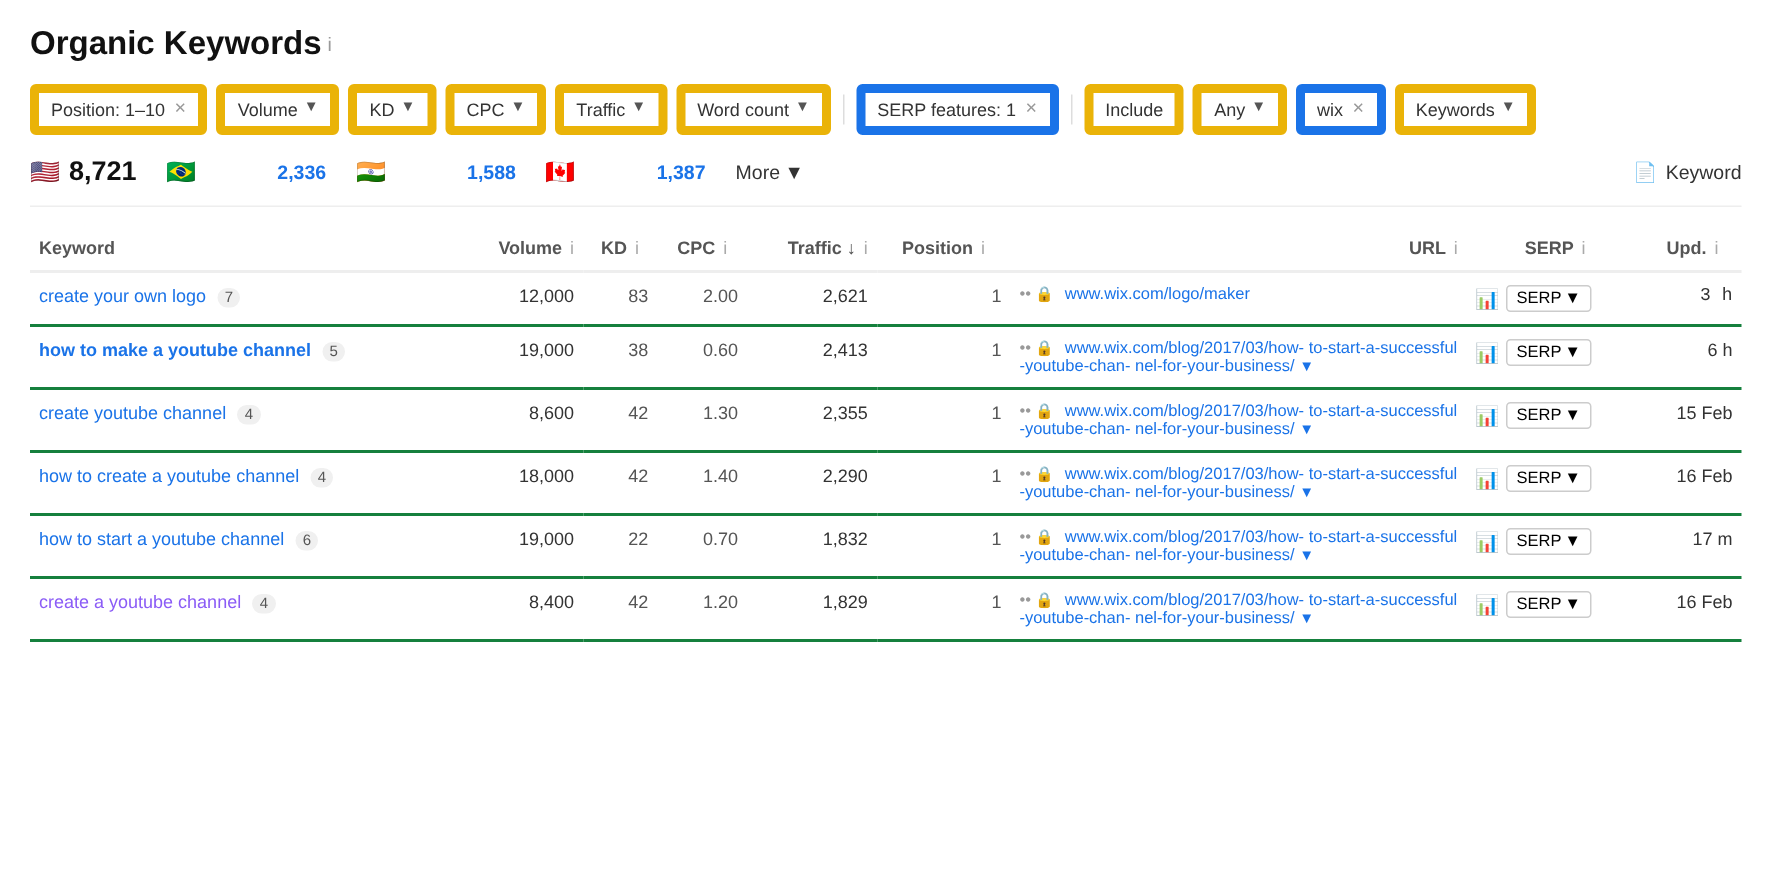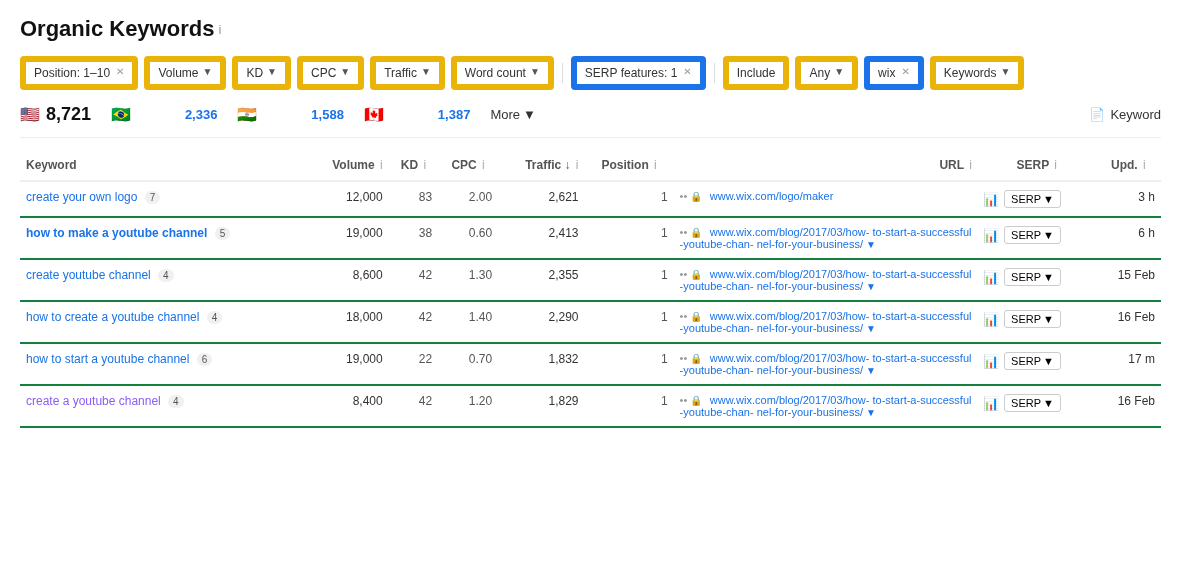--- a/index.html
+++ b/index.html
@@ -159,21 +159,21 @@
       
     </td>
     <td>
       <div class="serp-cell">
         <span class="bar-icon">📊</span>
         <button class="serp-btn">
           SERP <span>▼</span>
         </button>
       </div>
     </td>
-    <td style="text-align:right;white-space:nowrap;">3 h</td>
+    <td style="text-align:right;white-space:nowrap;font-family:Liberation Mono, monospace;">3 h</td>
   </tr>
         <tr>
     <td class="keyword-cell">
       <a style="color:#1a73e8;text-decoration:none;font-weight:bold;">how to make a youtube channel</a>
       <span class="keyword-badge">5</span>
     </td>
     <td class="num">19,000</td>
     <td class="num-small">38</td>
     <td class="num-small">0.60</td>
     <td class="num">2,413</td>

